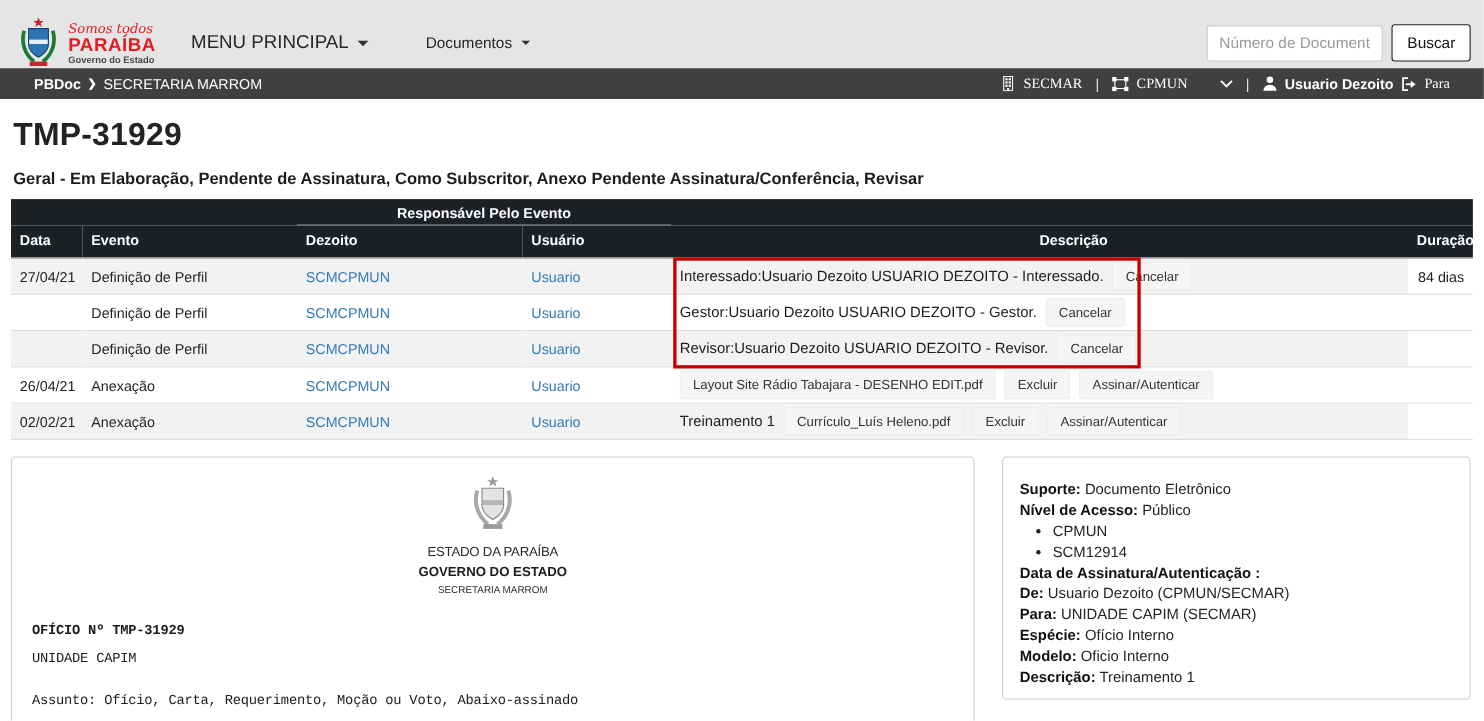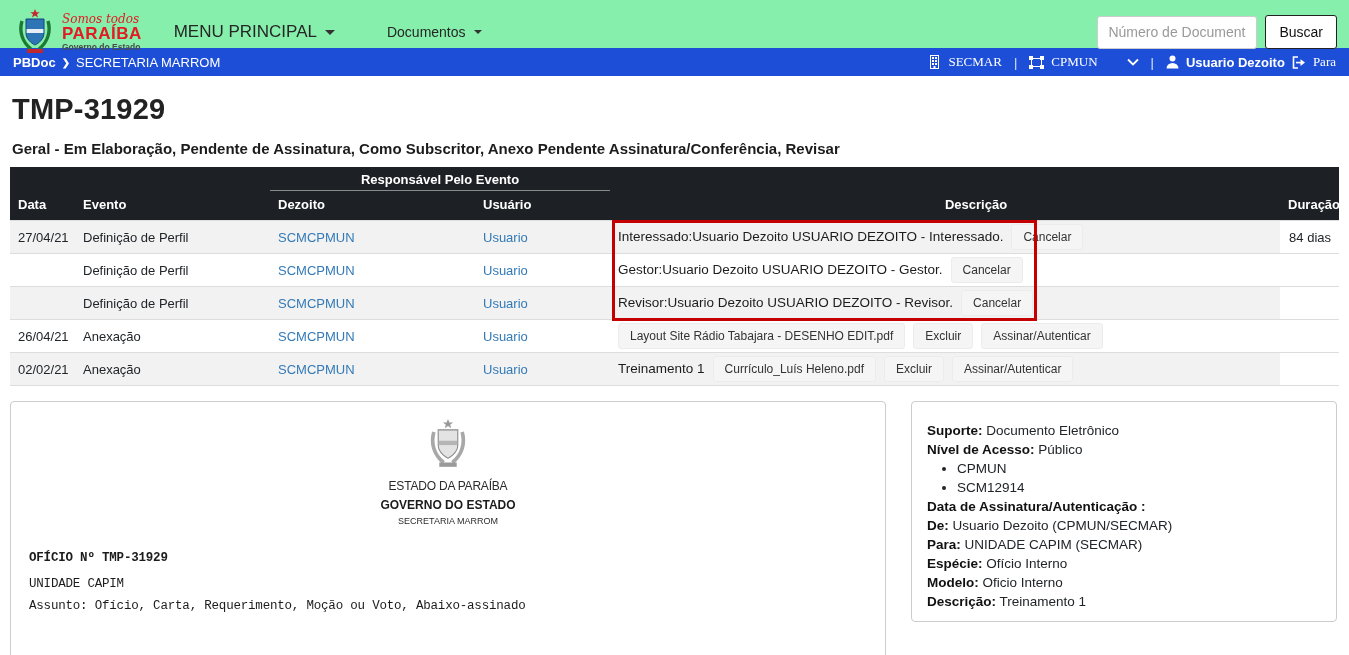--- a/index.html
+++ b/index.html
@@ -1,36 +1,36 @@
 <!DOCTYPE html>
 <html lang="pt-br"><head>
 <meta charset="utf-8">
 <style>
   * { box-sizing: border-box; margin: 0; padding: 0; }
   html,body { width: 1349px; height: 655px; overflow: hidden; }
   body { font-family: "Liberation Sans", sans-serif; background: #fff; color: #212529; }
 
   
-  .topbar { height: 48px; display: flex; align-items: center; padding: 16px 12px 0 14px; background: #86efac; }
+  .topbar { height: 62px; display: flex; align-items: center; padding: 16px 12px 0 14px; background: #e5e5e5; }
   .brand { display: flex; align-items: center; gap: 6px; cursor: pointer; }
   .brand-script { font-family: "DejaVu Serif", serif; font-style: italic; color: #e31b23; font-size: 12px; line-height: 12px; }
   .brand-name { color: #e31b23; font-weight: bold; font-size: 17px; letter-spacing: .5px; line-height: 17px; }
   .brand-sub { color: #4a4a4a; font-weight: bold; font-size: 8.5px; line-height: 10px; }
   .nav-item { display: inline-flex; align-items: center; color: #262626; cursor: pointer; }
   .menu-principal { margin-left: 32px; font-size: 17px; }
   .docs-menu { margin-left: 52px; font-size: 14px; }
   .caret { display:inline-block; width:0; height:0; border-left:5px solid transparent; border-right:5px solid transparent; border-top:5px solid #333; margin-left:8px; }
   .caret.sm { border-left-width:4px; border-right-width:4px; border-top-width:4px; }
   .top-spacer { flex: 1; }
   .doc-input { width: 160px; height: 33px; border: 1px solid #ccc; border-radius: 3px; padding: 0 10px; font-size: 14px; color: #333; font-family: "Liberation Sans", sans-serif; }
   .doc-input::placeholder { color: #999; }
   .btn-buscar { margin-left: 8px; height: 34px; padding: 0 13px; background: #fff; border: 1px solid #222; border-radius: 3px; font-size: 14px; color: #111; cursor: pointer; font-family: "Liberation Sans", sans-serif; }
 
   
-  .bluebar { height: 28px; background: #1d4ed8; color: #fff; display: flex; align-items: center; padding: 0 13px; font-size: 13px; }
+  .bluebar { height: 28px; background: #404040; color: #fff; display: flex; align-items: center; padding: 0 31px; font-size: 13px; }
   .crumb { display: flex; align-items: center; gap: 6px; }
   .crumb-app { font-weight: bold; cursor: pointer; }
   .crumb-sep { font-size: 10px; font-weight: bold; }
   .bb-right { margin-left: auto; display: flex; align-items: center; gap: 7px; }
   .bb-sep { margin: 0 5px; color: #dbe7f2; }
   .bb-user { font-weight: bold; cursor: pointer; }
   .bb-chev { margin-left: 22px; cursor: pointer; }
   .bb-link { cursor: pointer; font-family: Liberation Serif, serif; }
   .bb-icon { display: inline-flex; }
 
@@ -64,21 +64,21 @@
   
   .bottom { display: flex; gap: 25px; margin-top: 15px; align-items: flex-start; }
   .doc-preview { width: 876px; height: 420px; border: 1px solid #ccc; border-radius: 4px; background: #fff; }
   .doc-head { text-align: center; padding-top: 17px; }
   .dh1 { margin-top: 6px; font-size: 12px; color: #2b2b2b; letter-spacing: -.2px; }
   .dh2 { margin-top: 5px; font-size: 12px; font-weight: bold; color: #1c1c1c; }
   .dh3 { margin-top: 4px; font-size: 9px; color: #2b2b2b; }
   .doc-body { margin: 25px 0 0 18px; font-size: 12.5px; color: #1c1c1c; letter-spacing: -.2px; font-family: Liberation Mono, monospace; }
   .doc-title { font-weight: bold; }
   .doc-unit { margin-top: 12px; }
-  .doc-assunto { margin-top: 8px; }
+  .doc-assunto { margin-top: 24px; }
 
   .info-panel { width: 426px; border: 1px solid #ccc; border-radius: 4px; background: #fff; }
   .panel-header { background: #f5f5f5; border-bottom: 1px solid #ddd; border-radius: 4px 4px 0 0; padding: 9px 15px 10px; font-size: 13.5px; color: #333; }
   .panel-body { padding: 19px 15px 10px; font-size: 13.5px; line-height: 19px; color: #212529; }
   .panel-body b { color: #111; }
   .panel-body ul { margin: 0; padding-left: 30px; }
 </style>
 </head>
 <body>
 

